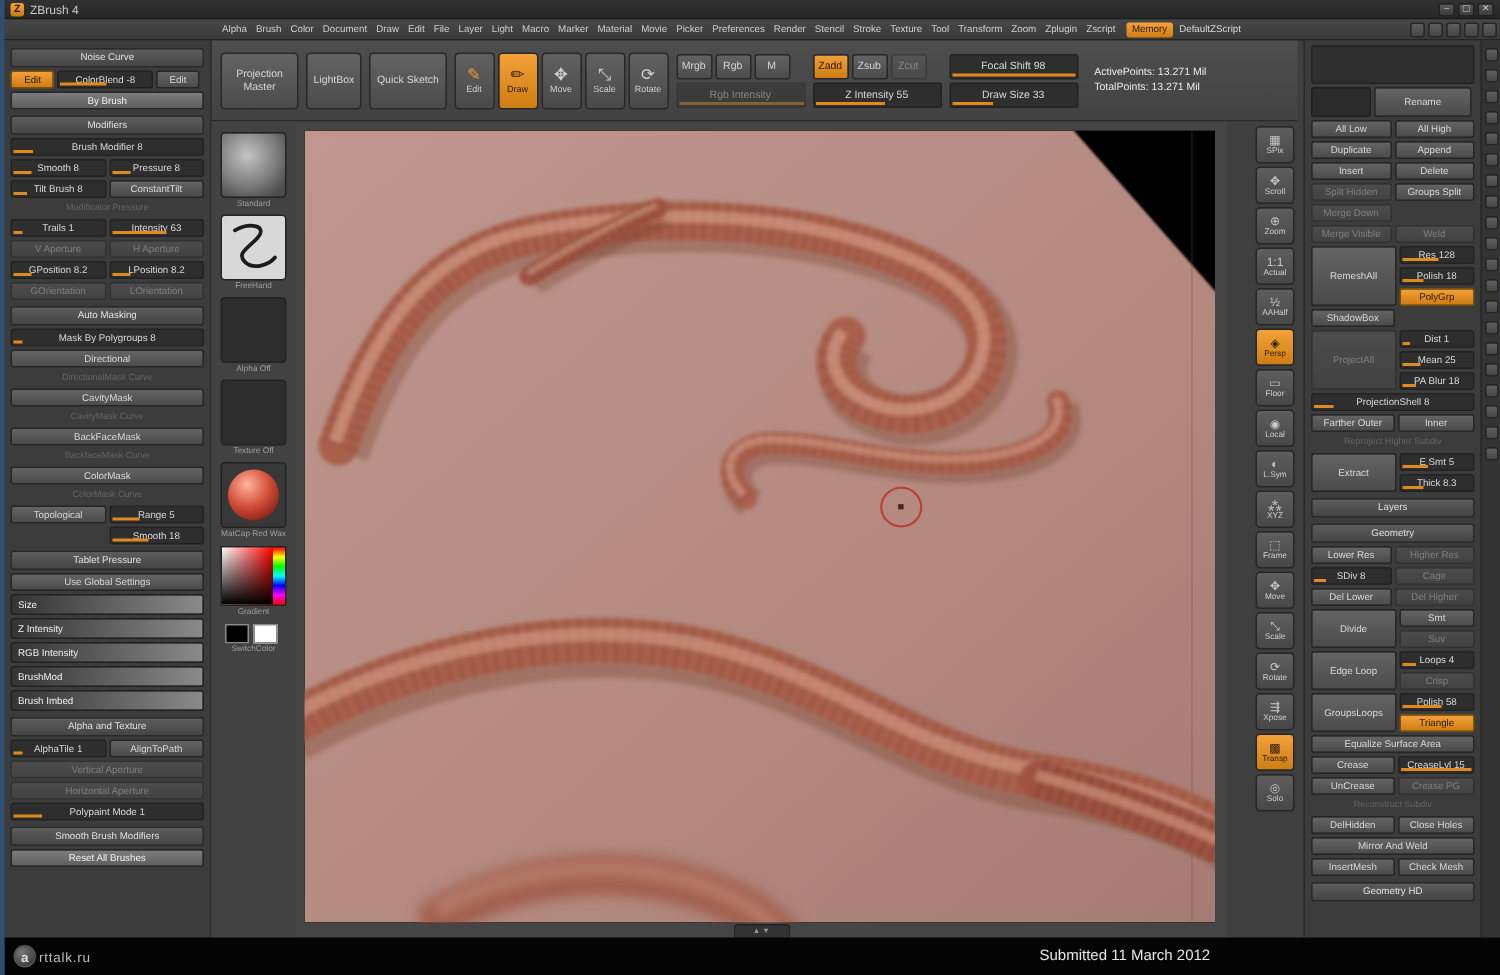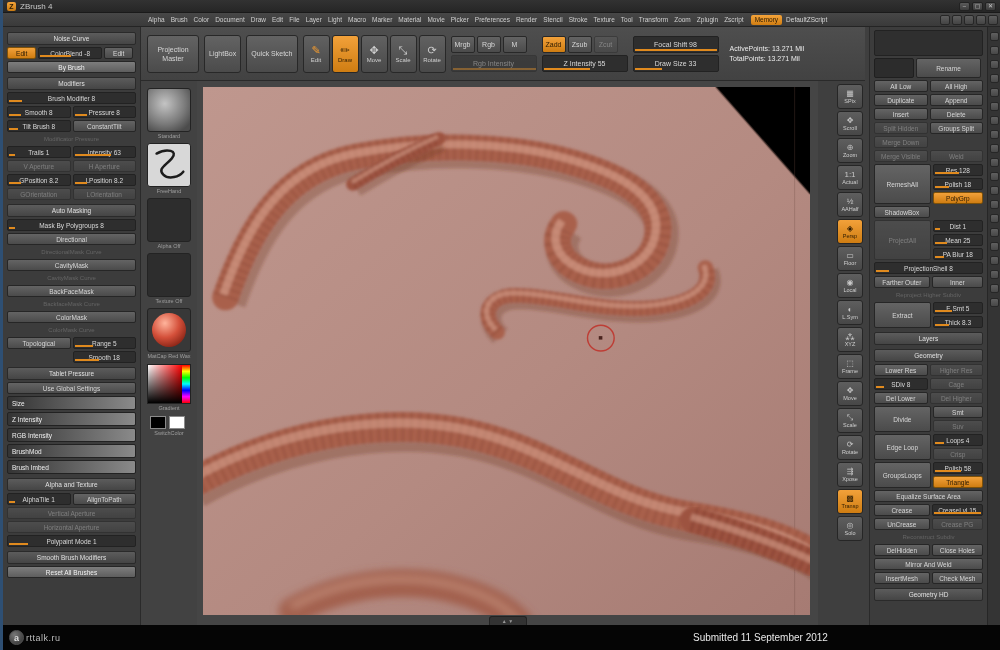--- a/index.html
+++ b/index.html
@@ -652,16 +652,16 @@
       <div class="dock-icon"></div>
       <div class="dock-icon"></div>
       <div class="dock-icon"></div>
     </div>
 
   <div id="bottombar">
     <div id="logo">
       <div id="logo-badge">a</div>
       <div id="logo-text">rttalk.ru</div>
     </div>
-    <div id="submitted">Submitted 11 September 2012</div>
+    <div id="submitted">Submitted 11 March 2012</div>
   </div>
 
 </div>
 
 </body></html>

